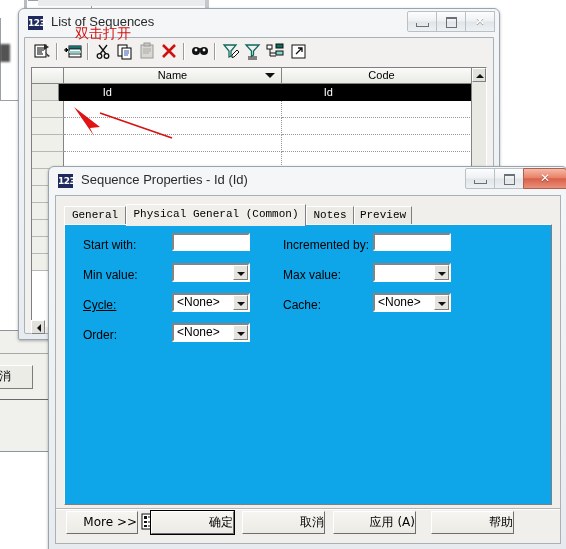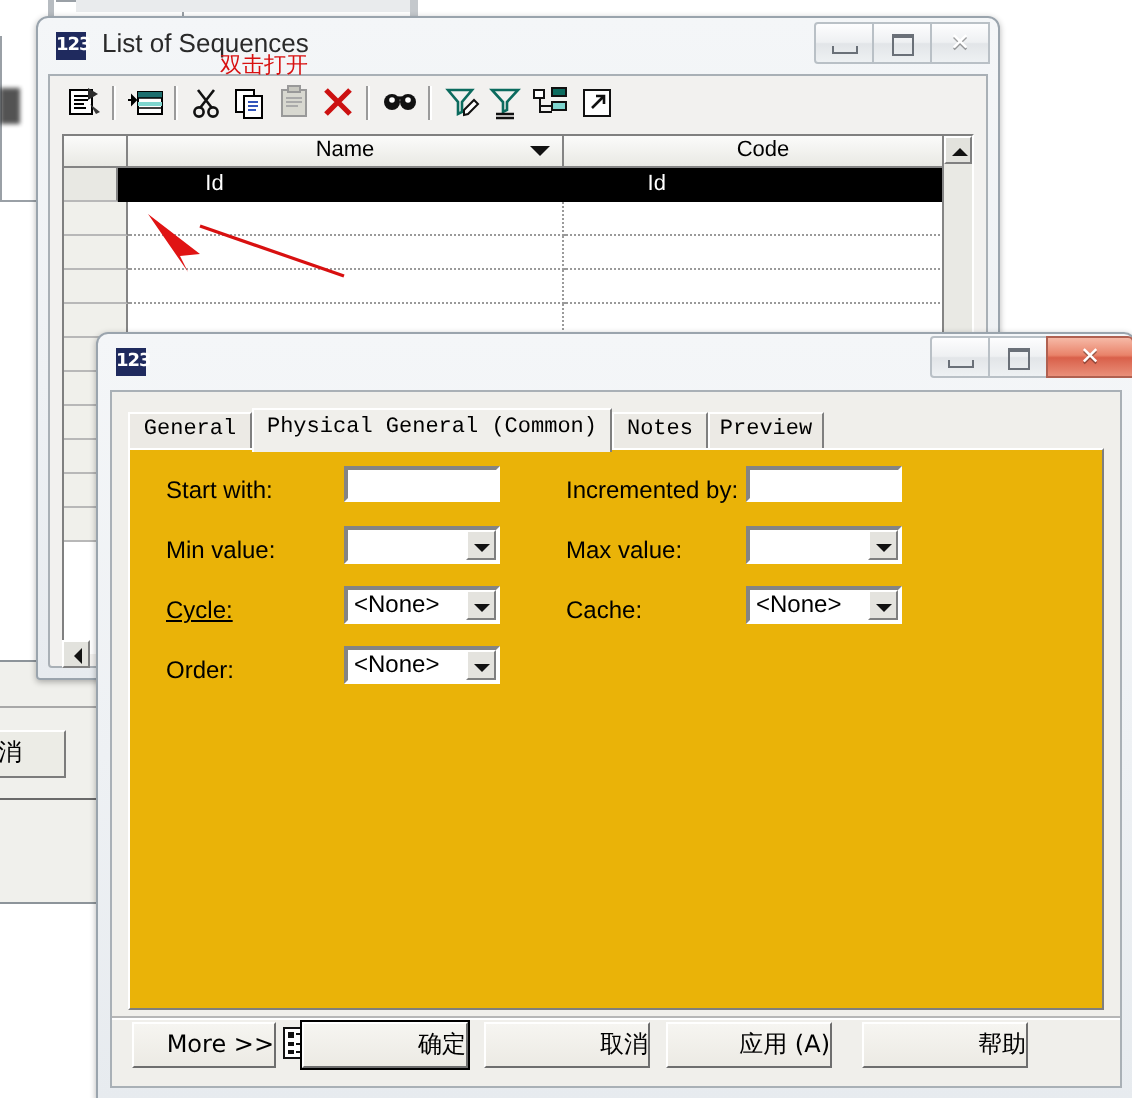--- a/index.html
+++ b/index.html
@@ -113,22 +113,22 @@
   }
   .sb-left:after{
     content:"";position:absolute;left:5px;top:3px;width:0;height:0;
     border-top:4px solid transparent;border-bottom:4px solid transparent;
     border-right:4px solid #111;
   }
 
   
   #annot{position:absolute;left:60px;top:105px;width:200px;height:50px;pointer-events:none;}
   #annot-text{
-    position:absolute;left:75px;top:25px;color:#d81010;font-size:11px;
-    font-family:Liberation Sans, sans-serif;white-space:nowrap;margin-left:35px;
+    position:absolute;left:75px;top:25px;color:#d81010;font-size:14px;
+    font-family:Liberation Sans, sans-serif;white-space:nowrap;
   }
 
   
   #bgdlg{
     left:-42px;top:330px;width:90px;height:120px;
     background:#f0f0ec;border:1px solid #8d949a;
   }
   #bgdlg .bbtn{
     position:absolute;left:6px;top:34px;width:66px;height:22px;
     background:#ececE6;border:1px solid;border-color:#fff #7c7c7c #7c7c7c #fff;
@@ -153,21 +153,21 @@
     font-size:11px;line-height:17px;text-align:center;color:#000;white-space:nowrap;
   }
   .tab.active{
     top:0;height:22px;background:#f0efeb;border-bottom:none;line-height:19px;
     z-index:3;
   }
   .tabline{position:absolute;left:0;right:0;top:20px;height:1px;background:#7f7f7f;}
 
   .panel{
     position:absolute;left:8px;top:28px;right:8px;bottom:38px;
-    background:#eab308;border:1px solid;border-color:#fff #7f7f7f #7f7f7f #fff;
+    background:#0ea5e9;border:1px solid;border-color:#fff #7f7f7f #7f7f7f #fff;
   }
   .flabel{position:absolute;font-size:12px;color:#000;white-space:nowrap;}
   .ftext{
     position:absolute;height:18px;box-sizing:border-box;background:#fff;
     border:2px solid;border-color:#848484 #ffffff #ffffff #848484;
   }
   .fcombo{
     position:absolute;height:19px;box-sizing:border-box;background:#fff;
     border:2px solid;border-color:#848484 #ffffff #ffffff #848484;
     font-size:12px;line-height:15px;padding-left:3px;overflow:hidden;white-space:nowrap;
@@ -413,20 +413,21 @@
   <svg width="200" height="50" viewBox="0 0 200 50">
     <path d="M112 33 L40 8" stroke="#d81010" stroke-width="1.6" fill="none"></path>
     <path d="M14 2 L40 22 L30 23 L34 31 Z" fill="#e01414"></path>
   </svg>
 </div>
 <div id="annot-text">双击打开</div>
 
 <div class="win aero-frame" id="winProp">
   <div class="titlebar">
     <div class="title-ico">123</div>
+    <div class="title-txt">Sequence Properties - Id (Id)</div>
     <div class="wbtns" style="right:0px;top:1px;">
       <div class="wbtn first">
           <span class="g-min"></span>
         </div>
       <div class="wbtn">
           <span class="g-max"></span>
         </div>
       <div class="wbtn close">
           <span class="g-cls">✕</span>
         </div>

